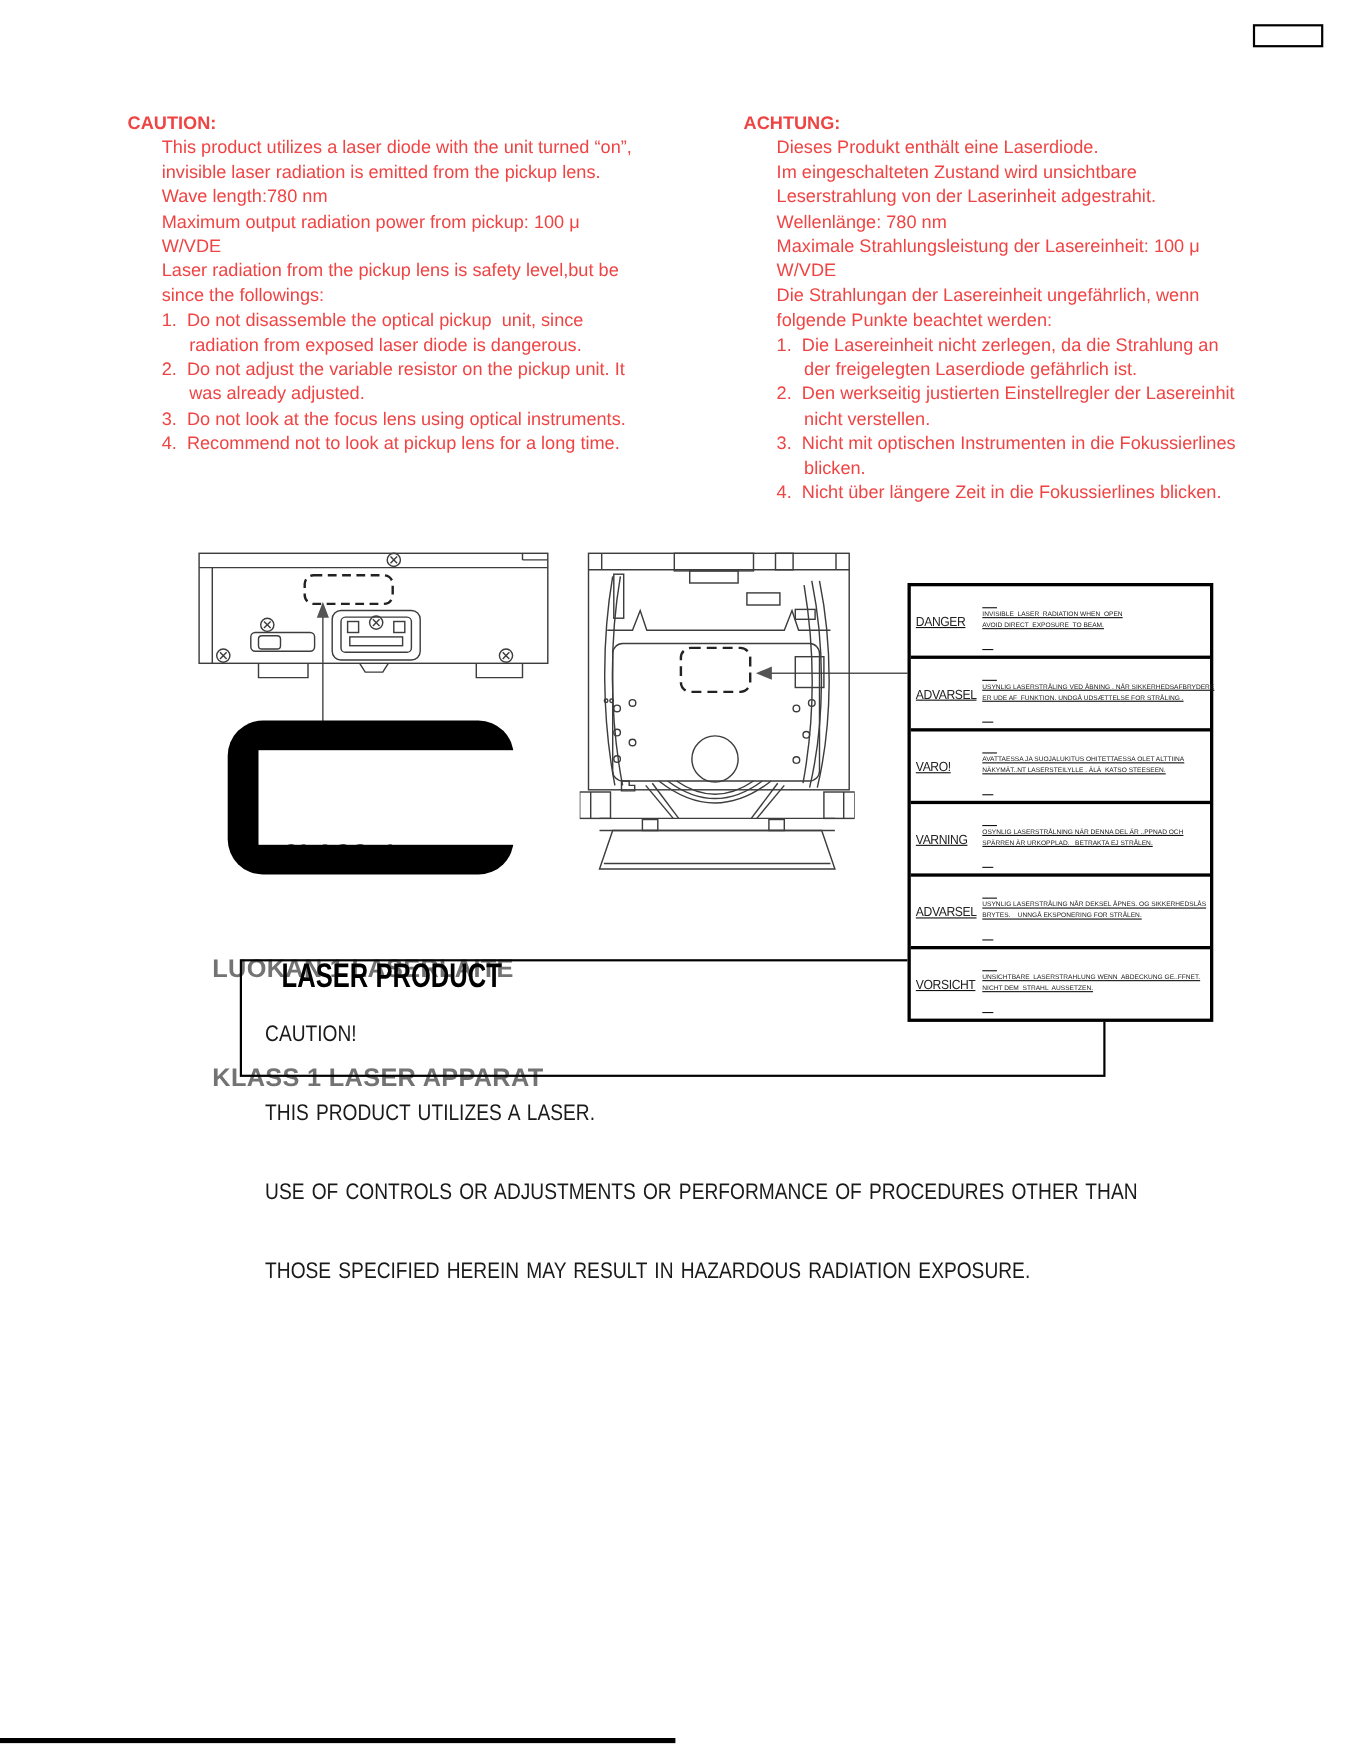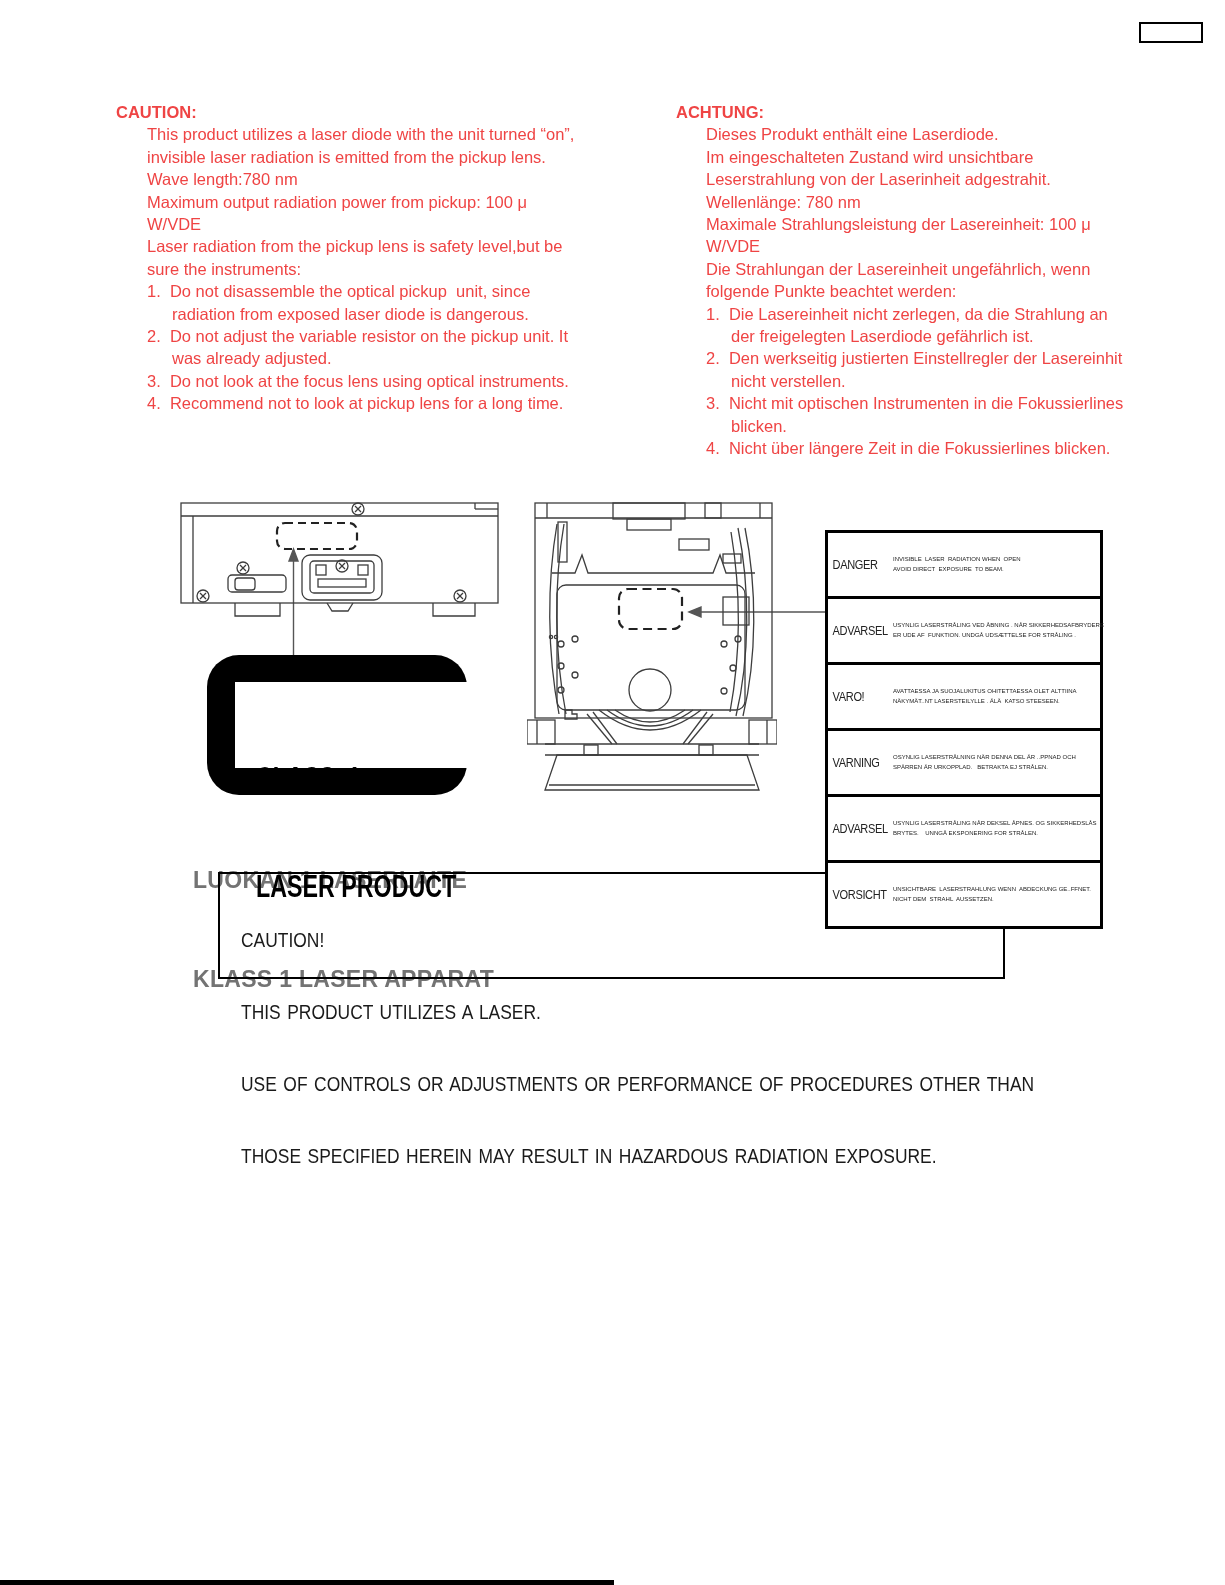--- a/index.html
+++ b/index.html
@@ -11,21 +11,21 @@
   .col .title{font-weight:bold;white-space:pre;}
   .col .p{padding-left:31px;white-space:pre;}
   .col .li{padding-left:31px;white-space:pre;}
   .col .lc{padding-left:56px;white-space:pre;}
   .col-de .p{padding-left:30px;}
   .col-de .li{padding-left:30px;}
   .col-de .lc{padding-left:55px;}
   
   #pagebox{left:1139px;top:22px;width:60px;height:17px;border:2.5px solid #000;}
   
-  #wtable{left:825px;top:530px;width:272px;border:3px solid #000;background:#fff;z-index:3;}
+  #wtable{left:825px;top:530px;width:272px;border:3px solid #000;background:#fff;z-index:3;text-decoration:underline;}
   .wrow{display:flex;border-bottom:3px solid #000;align-items:center;}
   .wrow:last-child{border-bottom:none;}
   .wlabel{width:60px;padding:2px 0 2px 5px;font-size:12px;letter-spacing:-0.4px;
           color:#222;transform:scaleX(0.92);transform-origin:0 50%;white-space:pre;}
   .wtext{flex:1;font-size:6px;line-height:9.5px;padding:3px 2px 3px 0;color:#222;white-space:pre;}
   
   #class1{left:207px;top:655px;width:260px;height:140px;background:#000;border-radius:32px;z-index:3;}
   #class1 .inner{position:absolute;left:28px;top:27px;width:242px;height:86px;background:#fff;}
   #class1 .txt{position:absolute;left:21px;top:7px;width:322px;
                font-size:31px;line-height:36px;font-weight:bold;color:#000;
@@ -51,21 +51,21 @@
   <div class="abs" id="pagebox"></div>
 
   <div class="abs col" style="left:116px;top:101px;width:512px;">
     <div class="title">CAUTION:</div>
     <div class="p">This product utilizes a laser diode with the unit turned “on”,</div>
     <div class="p">invisible laser radiation is emitted from the pickup lens.</div>
     <div class="p">Wave length:780 nm</div>
     <div class="p">Maximum output radiation power from pickup: 100 μ</div>
     <div class="p">W/VDE</div>
     <div class="p">Laser radiation from the pickup lens is safety level,but be</div>
-    <div class="p">sure the instruments:</div>
+    <div class="p">since the followings:</div>
     <div class="li">1.  Do not disassemble the optical pickup  unit, since</div>
     <div class="lc">radiation from exposed laser diode is dangerous.</div>
     <div class="li">2.  Do not adjust the variable resistor on the pickup unit. It</div>
     <div class="lc">was already adjusted.</div>
     <div class="li">3.  Do not look at the focus lens using optical instruments.</div>
     <div class="li">4.  Recommend not to look at pickup lens for a long time.</div>
   </div>
 
   <div class="abs col col-de" style="left:676px;top:101px;width:530px;">
     <div class="title">ACHTUNG:</div>

